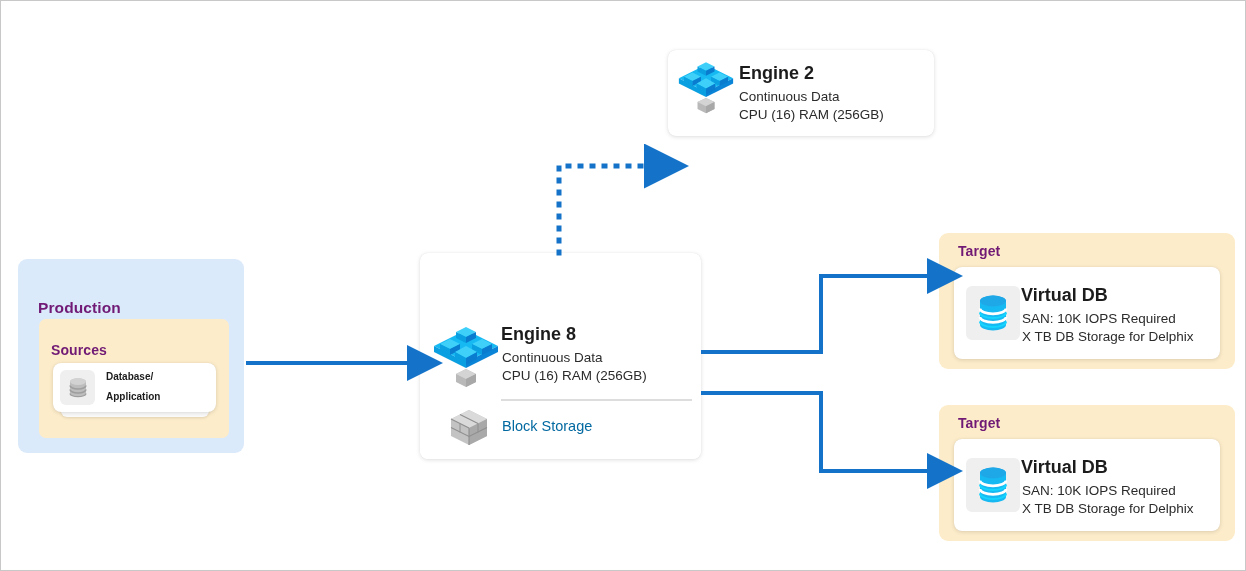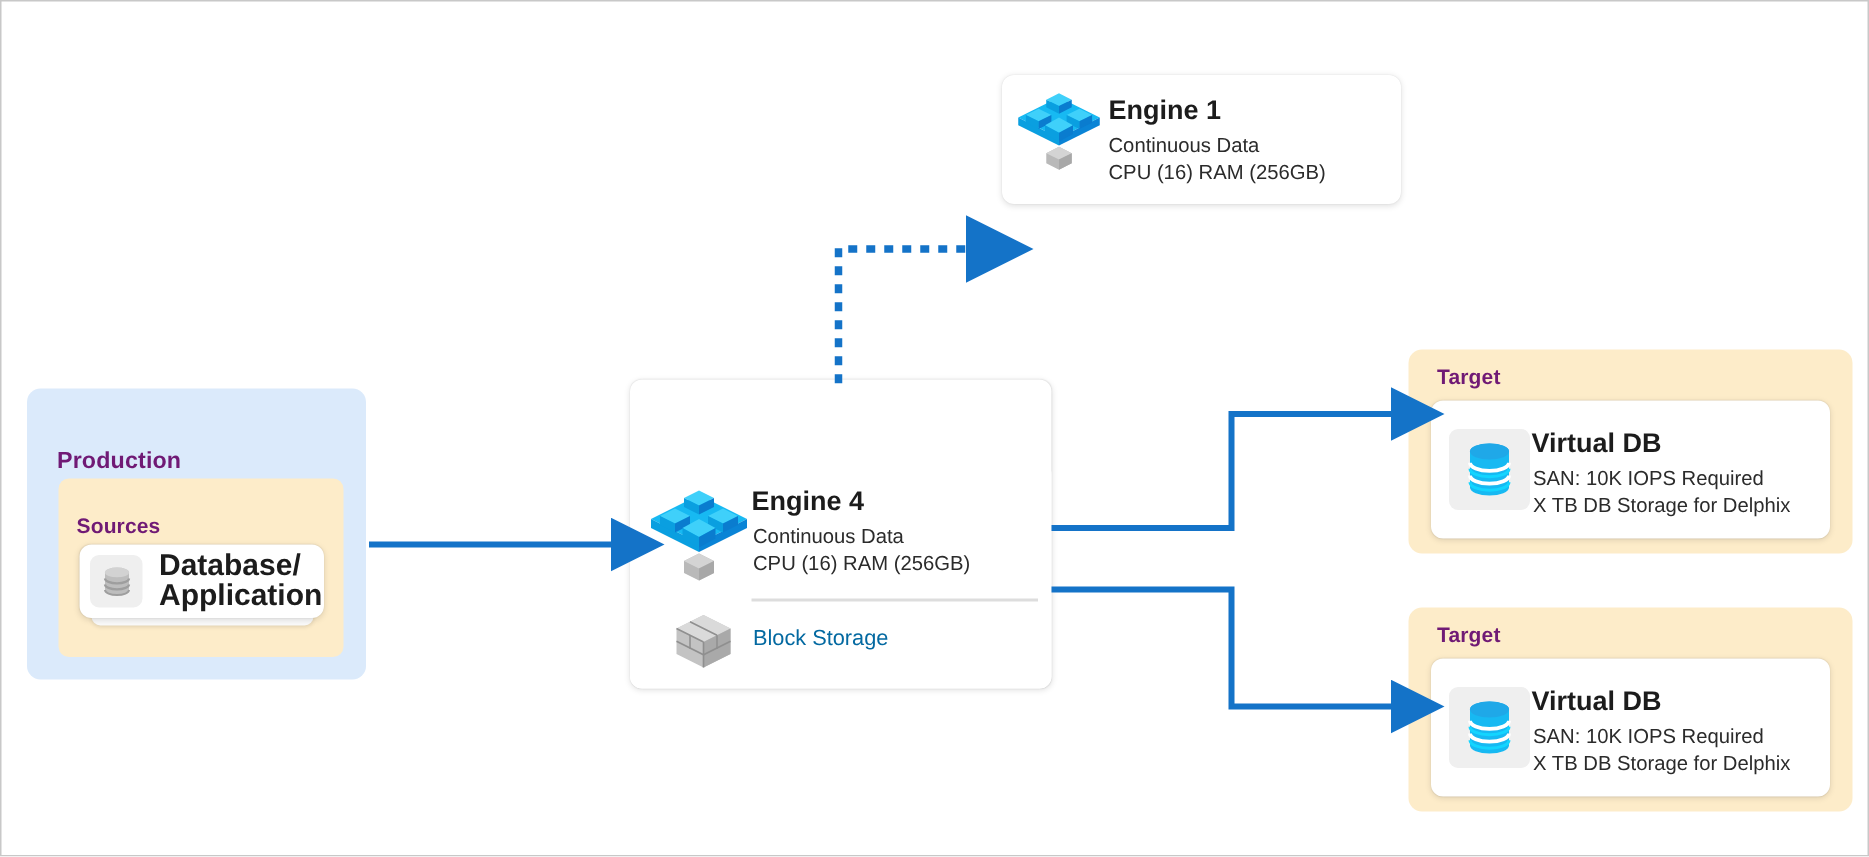--- a/index.html
+++ b/index.html
@@ -80,21 +80,21 @@
     <div class="icon-tile" style="left:7px;top:7px;width:35px;height:35px;">
       <svg width="24" height="24" viewBox="0 0 24 24">
         <ellipse cx="12" cy="5.6" rx="8" ry="3.3" fill="#c9c9c9"></ellipse>
         <path d="M4,5.6 L4,17.4 A8,3.3 0 0 0 20,17.4 L20,5.6 Z" fill="#bdbdbd"></path>
         <ellipse cx="12" cy="5.6" rx="8" ry="3.3" fill="#d2d2d2"></ellipse>
         <path d="M4,9.6 A8,3.3 0 0 0 20,9.6" fill="none" stroke="#9e9e9e" stroke-width="1.5"></path>
         <path d="M4,13.6 A8,3.3 0 0 0 20,13.6" fill="none" stroke="#9e9e9e" stroke-width="1.5"></path>
         <path d="M4,17.4 A8,3.3 0 0 0 20,17.4" fill="none" stroke="#9e9e9e" stroke-width="1.3"></path>
       </svg>
     </div>
-    <div style="position:absolute;left:53px;top:4px;font-size:20px;font-weight:bold;color:#1c1c1c;line-height:20px;white-space:pre-line;">Database/
+    <div style="position:absolute;left:53px;top:4px;font-size:10px;font-weight:bold;color:#1c1c1c;line-height:20px;white-space:pre-line;">Database/
 Application</div>
   </div>
 
   <div class="card engine-box shadowcard"></div>
 
   <div class="replicate-row">
     <div class="icon-tile" style="left:24px;top:10px;width:38px;height:38px;">
       <svg width="30" height="30" viewBox="0 0 30 30">
         <rect x="2" y="3" width="11" height="14" fill="#17b9f2" stroke="#7fe0ff" stroke-width="1"></rect>
         <rect x="3.5" y="5" width="8" height="1.6" fill="#0a84d6"></rect>
@@ -144,21 +144,21 @@
           <path d="M26,10 L36,15 L36,21 L26,16 Z" fill="#0a9fe0"></path>
           <path d="M46,10 L36,15 L36,21 L46,16 Z" fill="#0a7ccf"></path>
         </g>
         <g>
           <path d="M36,24 L47,30 L36,36 L25,30 Z" fill="#3fd0fa"></path>
           <path d="M25,30 L36,36 L36,43 L25,37 Z" fill="#0a9fe0"></path>
           <path d="M47,30 L36,36 L36,43 L47,37 Z" fill="#0a7ccf"></path>
         </g>
       </svg>
     </div>
-    <div class="h-title" style="left:81px;top:16px;font-size:18px;">Engine 4</div>
+    <div class="h-title" style="left:81px;top:16px;font-size:18px;">Engine 8</div>
     <div class="sub" style="left:82px;top:41px;">Continuous Data</div>
     <div class="sub" style="left:82px;top:59px;">CPU (16) RAM (256GB)</div>
 
     <div class="divider" style="left:81px;top:91px;width:191px;"></div>
 
     <div style="position:absolute;left:27px;top:100px;width:44px;height:40px;">
       <svg width="44" height="40" viewBox="0 0 44 40">
         <path d="M22,2 L40,11 L40,28 L22,37 L4,28 L4,11 Z" fill="#c3c3c3"></path>
         <path d="M22,2 L40,11 L22,20 L4,11 Z" fill="#dadada"></path>
         <path d="M22,20 L40,11 L40,28 L22,37 Z" fill="#a9a9a9"></path>
@@ -196,21 +196,21 @@
           <path d="M26,10 L36,15 L36,21 L26,16 Z" fill="#0a9fe0"></path>
           <path d="M46,10 L36,15 L36,21 L46,16 Z" fill="#0a7ccf"></path>
         </g>
         <g>
           <path d="M36,24 L47,30 L36,36 L25,30 Z" fill="#3fd0fa"></path>
           <path d="M25,30 L36,36 L36,43 L25,37 Z" fill="#0a9fe0"></path>
           <path d="M47,30 L36,36 L36,43 L47,37 Z" fill="#0a7ccf"></path>
         </g>
       </svg>
     </div>
-    <div class="h-title" style="left:71px;top:13px;font-size:18px;">Engine 1</div>
+    <div class="h-title" style="left:71px;top:13px;font-size:18px;">Engine 2</div>
     <div class="sub" style="left:71px;top:38px;">Continuous Data</div>
     <div class="sub" style="left:71px;top:56px;">CPU (16) RAM (256GB)</div>
   </div>
 
 
   <div class="target-panel target-1"></div>
   <div class="panel-title t1-title">Target</div>
   <div class="card vdb-card-1 shadowcard">
     <div class="icon-tile" style="left:12px;top:19px;width:54px;height:54px;">
       <svg width="38" height="40" viewBox="0 0 38 40">

